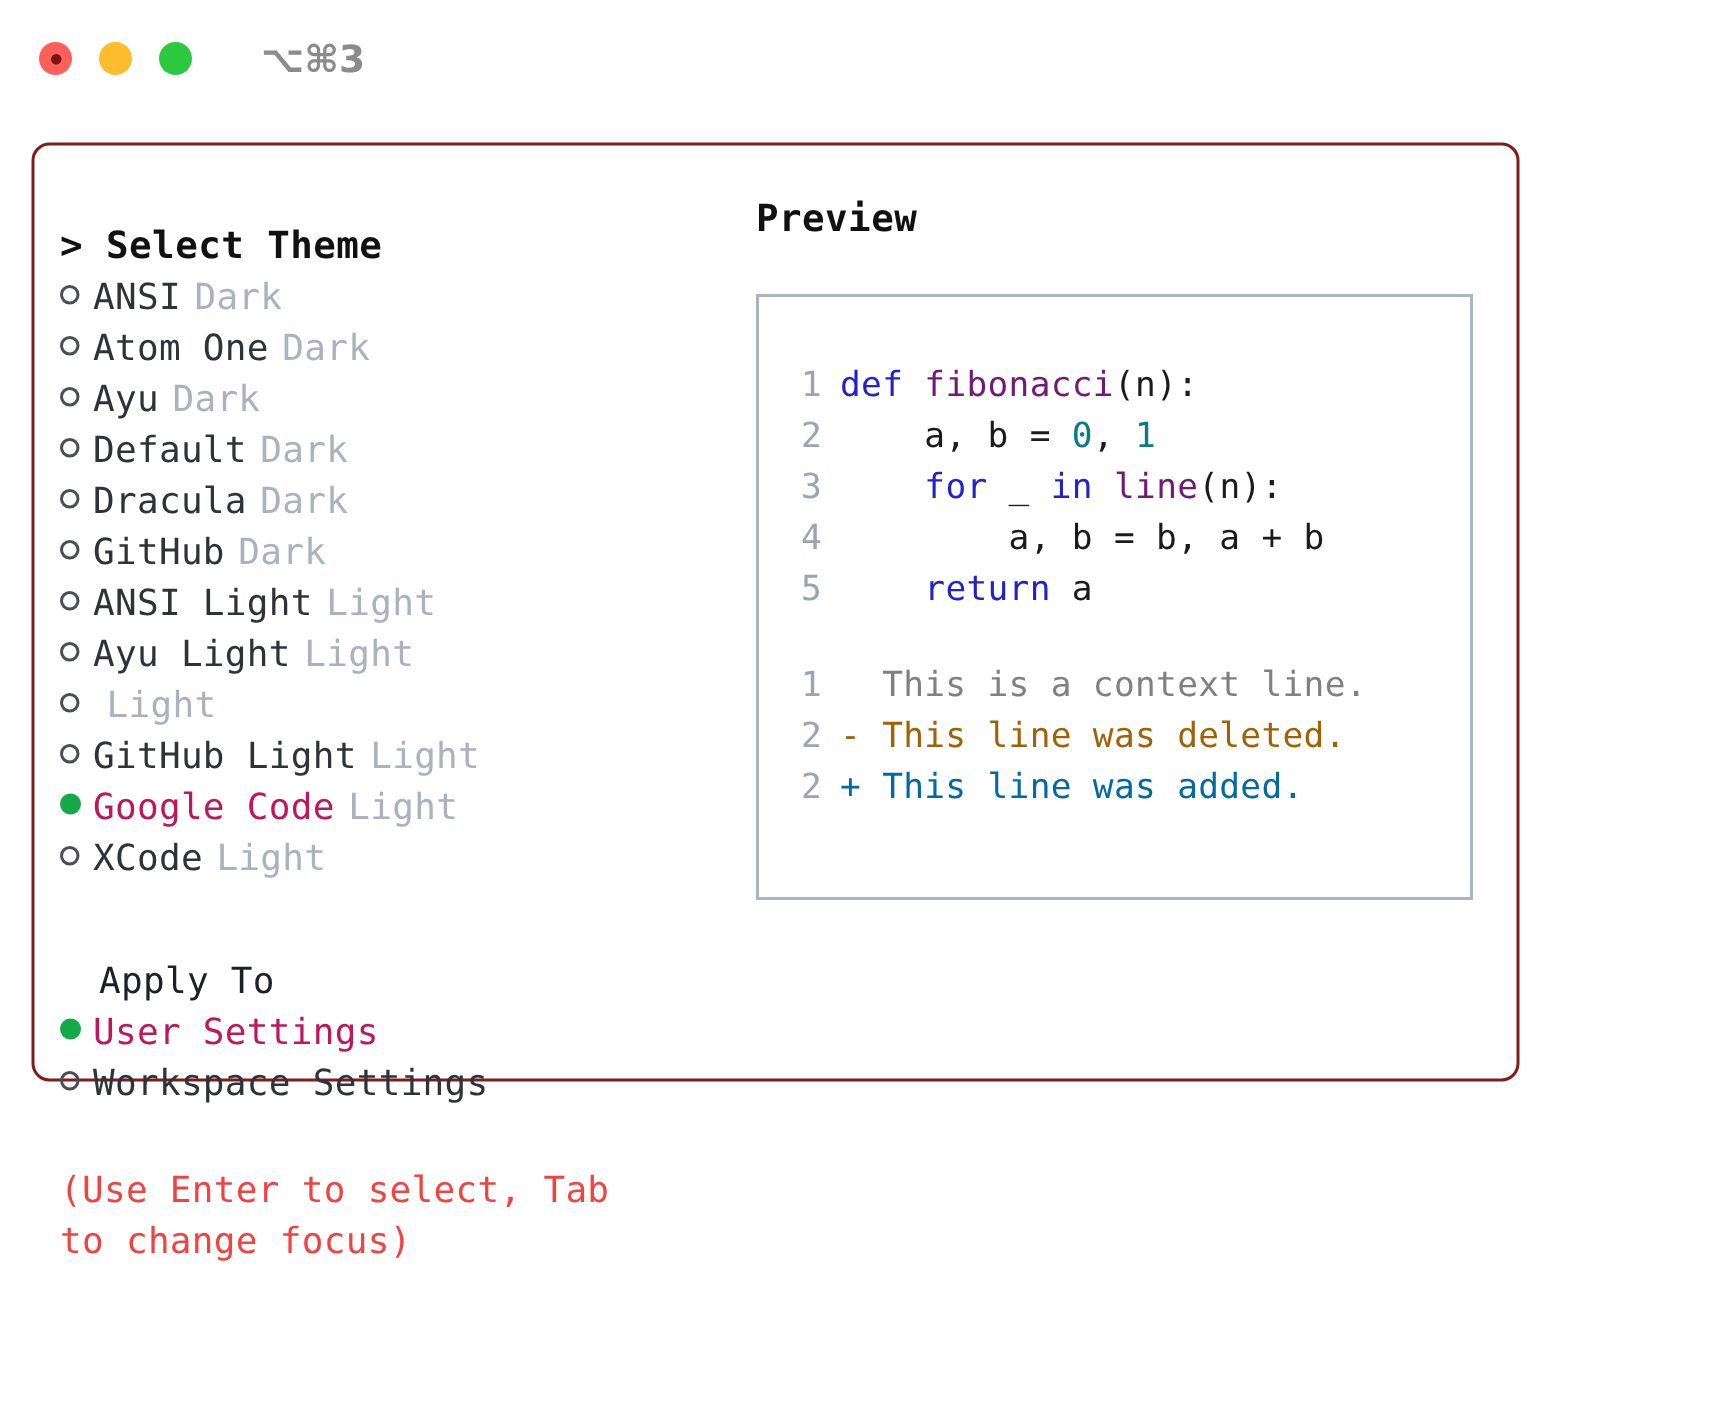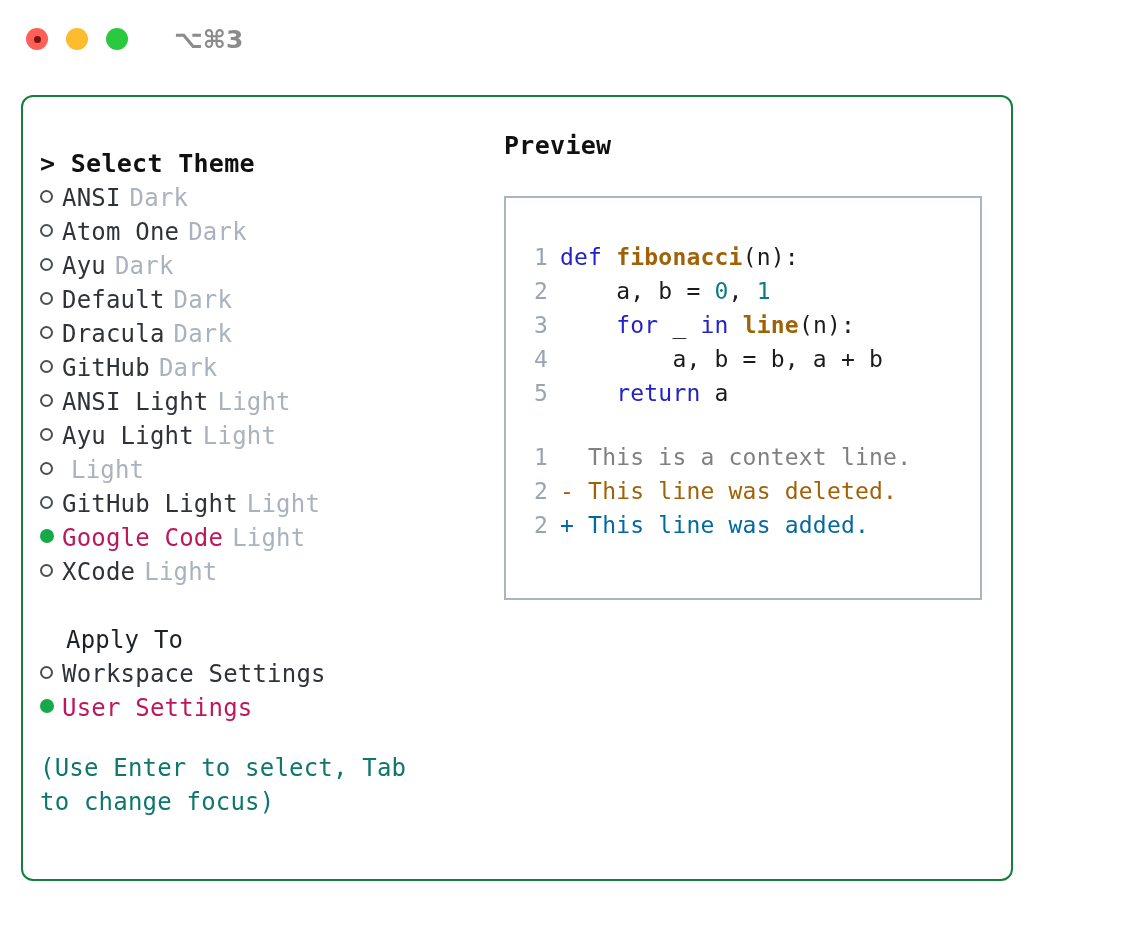--- a/index.html
+++ b/index.html
@@ -70,22 +70,22 @@
     letter-spacing: 0px;
     line-height: 1;
   }
 
   
   #content-card {
     position: absolute;
     left: 21px;
     top: 95px;
     width: 992px;
-    height: 786px;
-    border: 2px solid #15803d;
+    height: 626px;
+    border: 2px solid #7f1d1d;
     border-radius: 12px;
     background: #ffffff;
     box-sizing: border-box;
   }
 
   
   #theme-column {
     position: absolute;
     left: 17px;
     top: 50px;
@@ -139,37 +139,37 @@
   }
   .theme-name { color: #2f3338; }
   .theme-row.selected .theme-name { color: #be185d; }
   .theme-kind {
     color: #a9b2be;
     margin-left: 9px;
   }
 
   
   #apply-to-block {
-    margin-top: 34px;
+    margin-top: 48px;
   }
   #apply-to-header {
     font-size: 24px;
     line-height: 34px;
     color: #1d2125;
     padding-left: 26px;
     white-space: pre;
     letter-spacing: 0.2px;
   }
 
   
   #hint-text {
-    margin-top: 26px;
+    margin-top: 37px;
     font-size: 24px;
     line-height: 34px;
-    color: #0f766e;
+    color: #ef4444;
     width: 404px;
     letter-spacing: 0.2px;
   }
 
   
   #preview-column {
     position: absolute;
     left: 481px;
     top: 32px;
     width: 490px;
@@ -203,21 +203,21 @@
   .lineno {
     flex: 0 0 26px;
     text-align: right;
     color: #9aa4b2;
     margin-right: 12px;
   }
   .code-text { color: #1b1b1b; }
   .blank-gap { height: 30px; }
 
   .tok-kw   { color: #2222c7; }
-  .tok-fn   { color: #a16207; font-weight: bold; }
+  .tok-fn   { color: #701a75; }
   .tok-num  { color: #0d7b84; }
   .tok-pl   { color: #1b1b1b; }
   .diff-ctx { color: #808080; }
   .diff-del { color: #a16207; }
   .diff-add { color: #0369a1; }
 </style>
 </head>
 <body>
 
 <div id="app-window">
@@ -246,22 +246,22 @@
           <div class="theme-row"><span class="radio"><span class="dot-empty"></span></span><span class="theme-name">Ayu Light</span><span class="theme-kind">Light</span></div>
           <div class="theme-row"><span class="radio"><span class="dot-empty"></span></span><span class="theme-kind">Light</span></div>
           <div class="theme-row"><span class="radio"><span class="dot-empty"></span></span><span class="theme-name">GitHub Light</span><span class="theme-kind">Light</span></div>
           <div class="theme-row selected"><span class="radio"><span class="dot-filled"></span></span><span class="theme-name">Google Code</span><span class="theme-kind">Light</span></div>
           <div class="theme-row"><span class="radio"><span class="dot-empty"></span></span><span class="theme-name">XCode</span><span class="theme-kind">Light</span></div>
         </div>
 
       <div id="apply-to-block">
         <div id="apply-to-header">Apply To</div>
         <div id="apply-to-list">
+            <div class="theme-row selected"><span class="radio"><span class="dot-filled"></span></span><span class="theme-name">User Settings</span></div>
             <div class="theme-row"><span class="radio"><span class="dot-empty"></span></span><span class="theme-name">Workspace Settings</span></div>
-            <div class="theme-row selected"><span class="radio"><span class="dot-filled"></span></span><span class="theme-name">User Settings</span></div>
           </div>
       </div>
 
       <div id="hint-text">(Use Enter to select, Tab to change focus)</div>
     </div>
 
     <div id="preview-column">
       <div id="preview-header">Preview</div>
       <div id="code-panel">
         <div id="code-block">

